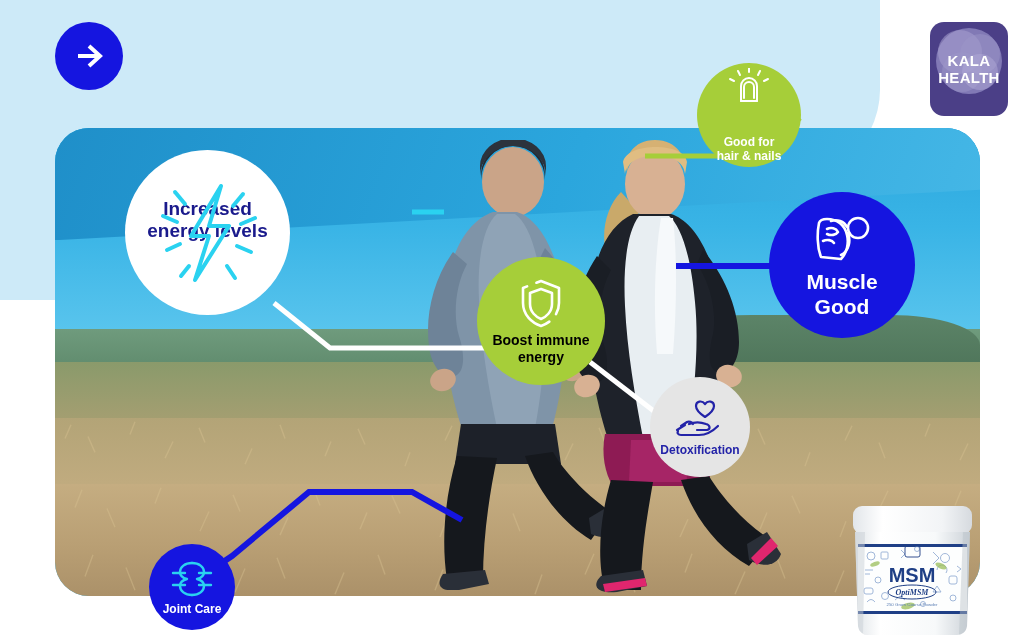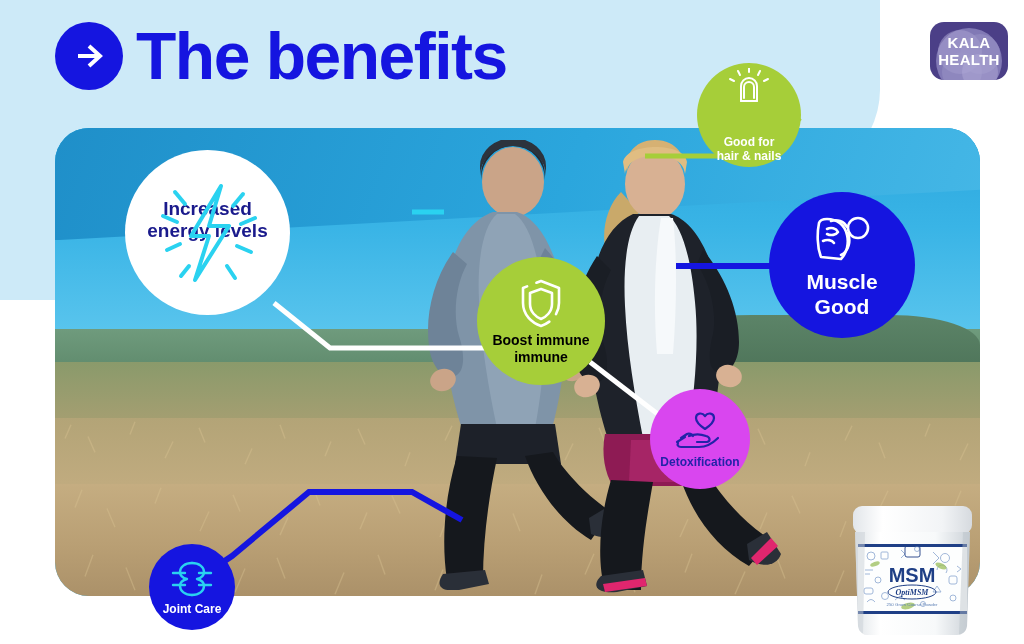--- a/index.html
+++ b/index.html
@@ -22,21 +22,21 @@
 
   
   .header{position:absolute;left:0;top:0;width:1024px;height:120px;z-index:20;}
   .arrow-badge{position:absolute;left:55px;top:22px;width:68px;height:68px;border-radius:50%;
     background:#1515e0;display:flex;align-items:center;justify-content:center;}
   .page-title{position:absolute;left:136px;top:14px;
     font-size:66px;font-weight:bold;color:#1515e0;letter-spacing:-1.5px;
     line-height:84px;white-space:nowrap;}
 
   
-  .logo{position:absolute;right:16px;top:22px;width:78px;height:58px;
+  .logo{position:absolute;right:16px;top:22px;width:78px;height:94px;
     border-radius:14px;background:#4b3f87;overflow:hidden;z-index:30;
     display:flex;align-items:center;justify-content:center;}
   .logo .rings{position:absolute;inset:0;}
   .logo-text{position:relative;z-index:2;text-align:center;color:#fff;
     font-size:15px;font-weight:bold;line-height:17px;letter-spacing:.3px;}
 
   
   .photo-panel{position:absolute;left:55px;top:128px;width:925px;height:468px;
     border-radius:34px;overflow:hidden;z-index:5;background:#2fa8dc;}
   .photo-panel .sky{position:absolute;left:0;top:0;width:100%;height:47%;
@@ -79,21 +79,21 @@
 
   .b-hair{left:697px;top:63px;width:104px;height:104px;background:#a6ce39;gap:29px;}
   .b-hair .lbl{color:#ffffff;font-size:12px;line-height:14px;margin-top:2px;}
 
   .b-immune{left:477px;top:257px;width:128px;height:128px;background:#a6ce39;}
   .b-immune .lbl{color:#000000;font-size:14px;line-height:17px;margin-top:3px;}
 
   .b-muscle{left:769px;top:192px;width:146px;height:146px;background:#1515e0;}
   .b-muscle .lbl{color:#ffffff;font-size:21px;line-height:25px;margin-top:4px;}
 
-  .b-detox{left:650px;top:389px;width:100px;height:100px;background:#d946ef;}
+  .b-detox{left:650px;top:377px;width:100px;height:100px;background:#e5e5e5;}
   .b-detox .lbl{color:#2323a8;font-size:12px;line-height:14px;margin-top:3px;}
 
   .b-joint{left:149px;top:544px;width:86px;height:86px;background:#1515e0;z-index:14;}
   .b-joint .lbl{color:#ffffff;font-size:12px;line-height:14px;margin-top:3px;}
 
   
   .jar{position:absolute;left:845px;top:500px;width:135px;height:144px;z-index:16;}
 </style>
 </head>
 <body>
@@ -103,21 +103,20 @@
   <div class="pale-blob"></div>
   <div class="pale-blob-2"></div>
 
   <div class="header">
     <div class="arrow-badge">
       <svg width="40" height="40" viewBox="0 0 40 40">
         <path d="M9 20 H30" stroke="#ffffff" stroke-width="4" stroke-linecap="butt" fill="none"></path>
         <path d="M20 10 L31 20 L20 30" stroke="#ffffff" stroke-width="4" fill="none" stroke-linejoin="miter" stroke-linecap="butt"></path>
       </svg>
     </div>
-    <div class="page-title">The benefits</div>
   </div>
 
   <div class="logo">
     <svg class="rings" viewBox="0 0 78 78">
       <circle cx="39" cy="39" r="33" fill="#8b84bd" opacity=".85"></circle>
       <circle cx="30" cy="30" r="22" fill="#a8a1d0" opacity=".55"></circle>
       <circle cx="50" cy="32" r="20" fill="#9c95c8" opacity=".5"></circle>
       <circle cx="32" cy="50" r="20" fill="#9c95c8" opacity=".5"></circle>
       <circle cx="50" cy="50" r="18" fill="#b4adda" opacity=".45"></circle>
     </svg>
@@ -275,21 +274,21 @@
     <div class="ico">
       <svg width="48" height="52" viewBox="0 0 48 52">
         <g stroke="#ffffff" stroke-width="2.6" fill="none" stroke-linecap="round" stroke-linejoin="round">
           <path d="M24 4 L42 11 L42 26 C42 38 33 46 24 49 C15 46 6 38 6 26 L6 11 Z" stroke-dasharray="46 10 60 10 46"></path>
           <path d="M24 12 L35 16 L35 27 C35 35 29 40 24 42 C19 40 13 35 13 27 L13 16 Z"></path>
         </g>
       </svg>
     </div>
     <div class="lbl">
       <div>Boost immune</div>
-      <div>immune</div>
+      <div>energy</div>
     </div>
   </div>
 
   <div class="bubble b-muscle">
     <div class="ico">
       <svg width="62" height="54" viewBox="0 0 62 54">
         <g stroke="#ffffff" stroke-width="2.6" fill="none" stroke-linecap="round" stroke-linejoin="round">
           <path d="M8 12 C6 22 6 36 10 46 L30 48 C36 42 38 32 36 24 C34 14 26 8 16 8 C12 8 9 9 8 12 Z"></path>
           <path d="M20 10 C26 8 33 10 36 16"></path>
           <circle cx="47" cy="17" r="10"></circle>

